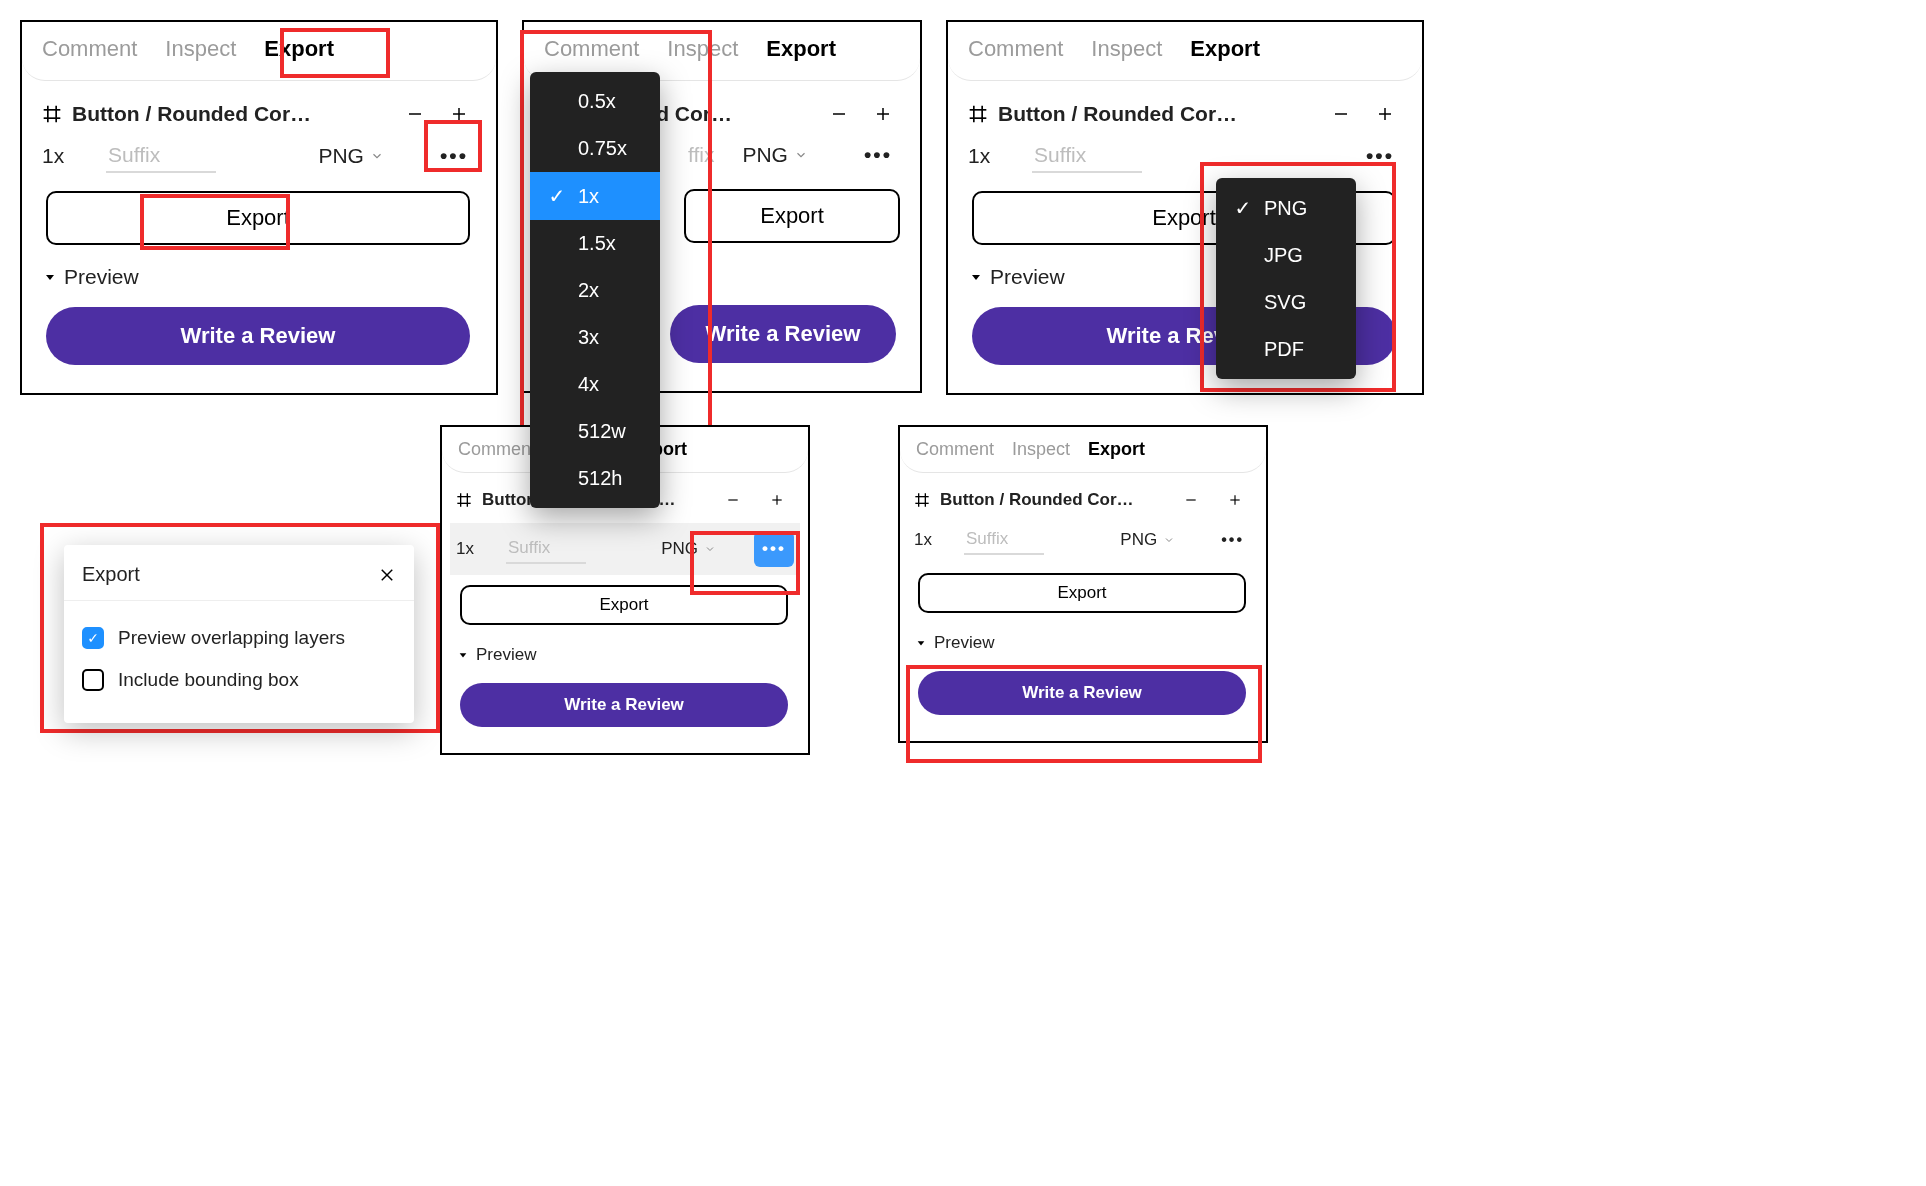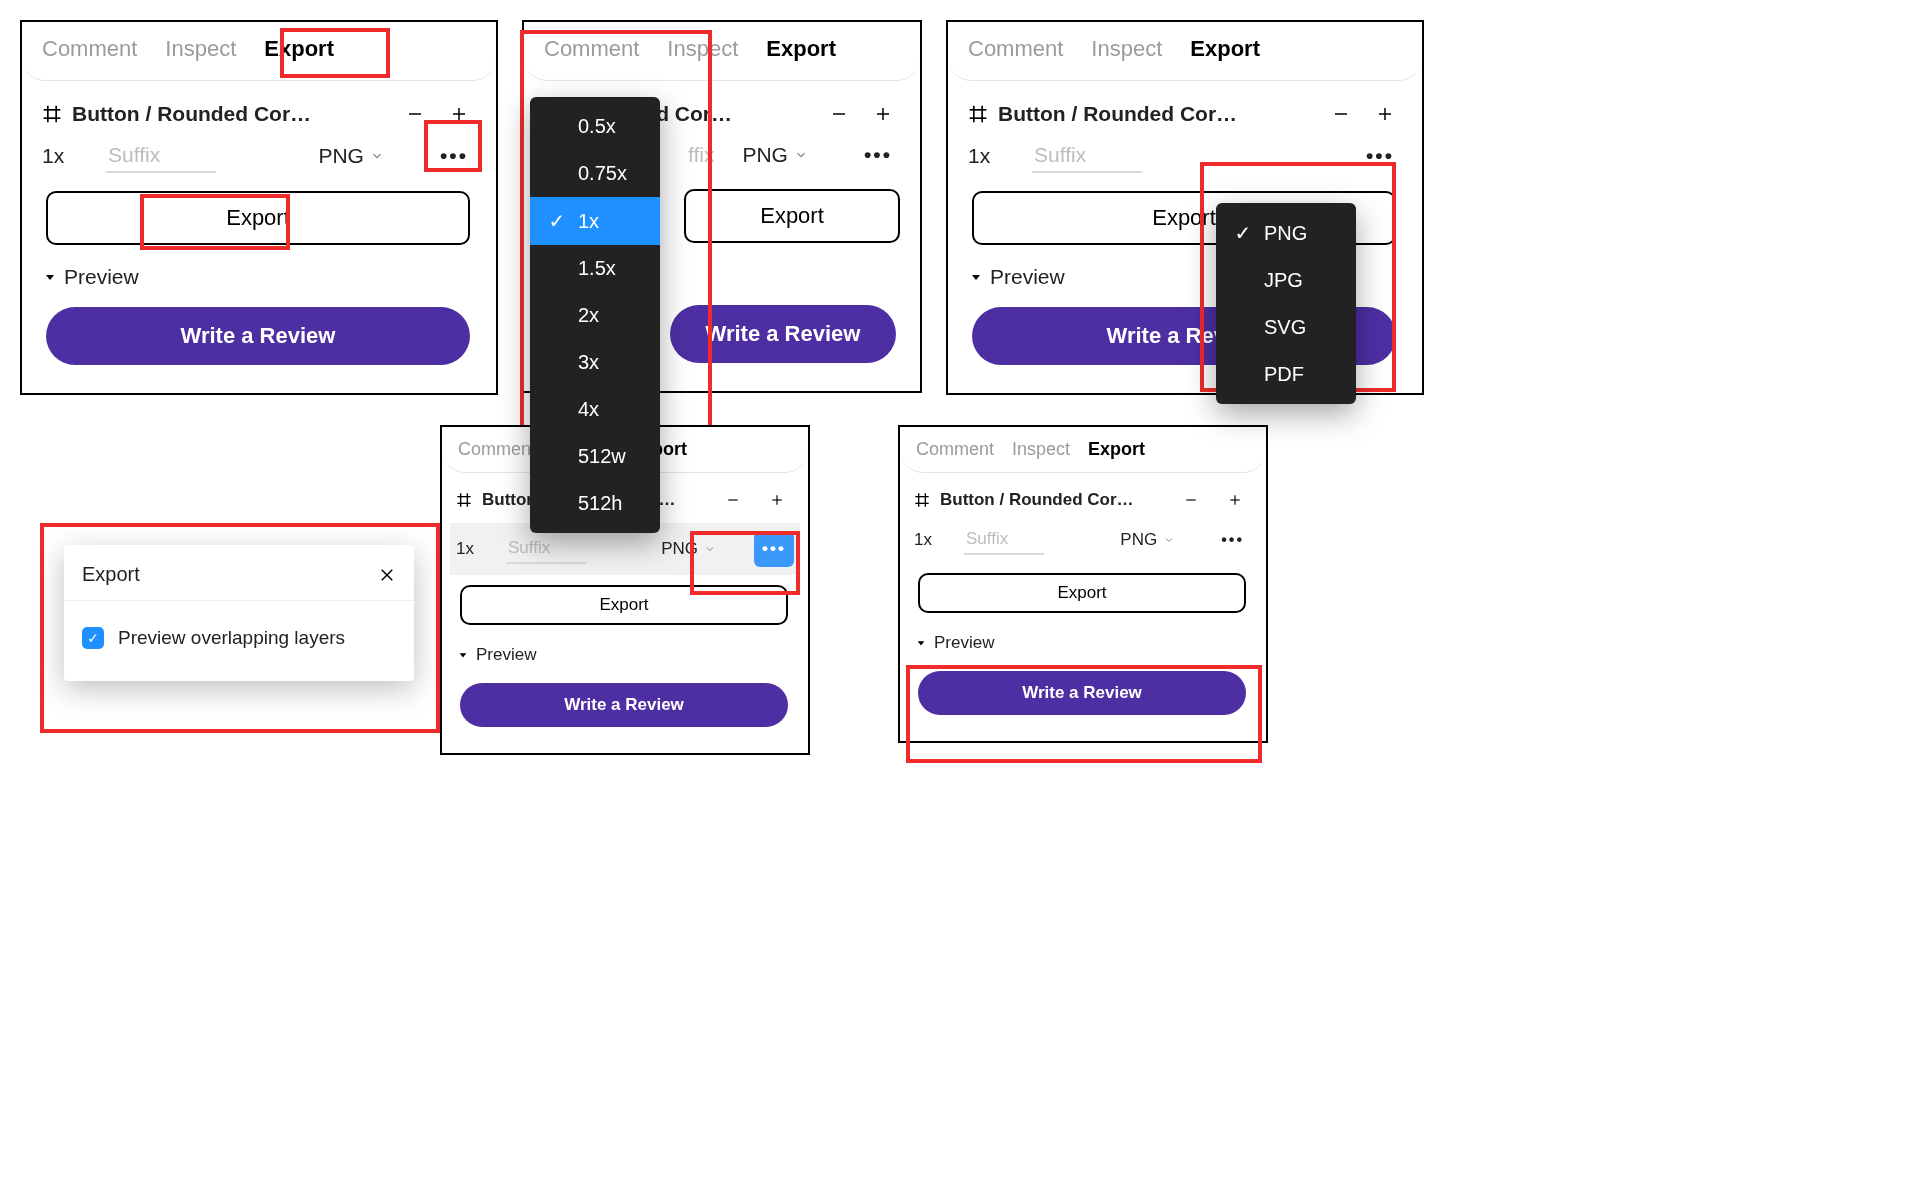--- a/index.html
+++ b/index.html
@@ -106,21 +106,20 @@
   }
   
   .dropdown {
     position: absolute;
     background: #222;
     color: #fff;
     border-radius: 6px;
     box-shadow: 0 10px 30px rgba(0,0,0,.35);
     padding: 6px 0;
     z-index: 5;
-    margin-top: 25px;
   }
   .dropdown .item {
     display: flex; align-items: center; gap: 12px;
     padding: 12px 22px 12px 18px;
     font-size: 20px;
     cursor: pointer;
     white-space: nowrap;
   }
   .dropdown .item .check { width: 18px; display: inline-block; text-align: center; }
   .dropdown .item.selected { background: #1e90ff; }
@@ -441,20 +440,24 @@
               <line x1="5" y1="5" x2="19" y2="19"></line>
               <line x1="19" y1="5" x2="5" y2="19"></line>
             </svg>
         </span>
       </div>
       <div class="popover-body">
         <div class="opt-row">
           <span class="cb checked">✓</span>
           <span>Preview overlapping layers</span>
         </div>
+        <div class="opt-row">
+          <span class="cb"></span>
+          <span>Include bounding box</span>
+        </div>
       </div>
     </div>
 
     <div class="highlight" style="left:20px; top:98px; width:400px; height:210px;"></div>
     <div class="highlight" style="left:670px; top:106px; width:110px; height:64px;"></div>
   </div>
 
   <div style="width:40px"></div>
 
   <div class="panel" style="width:370px;">

